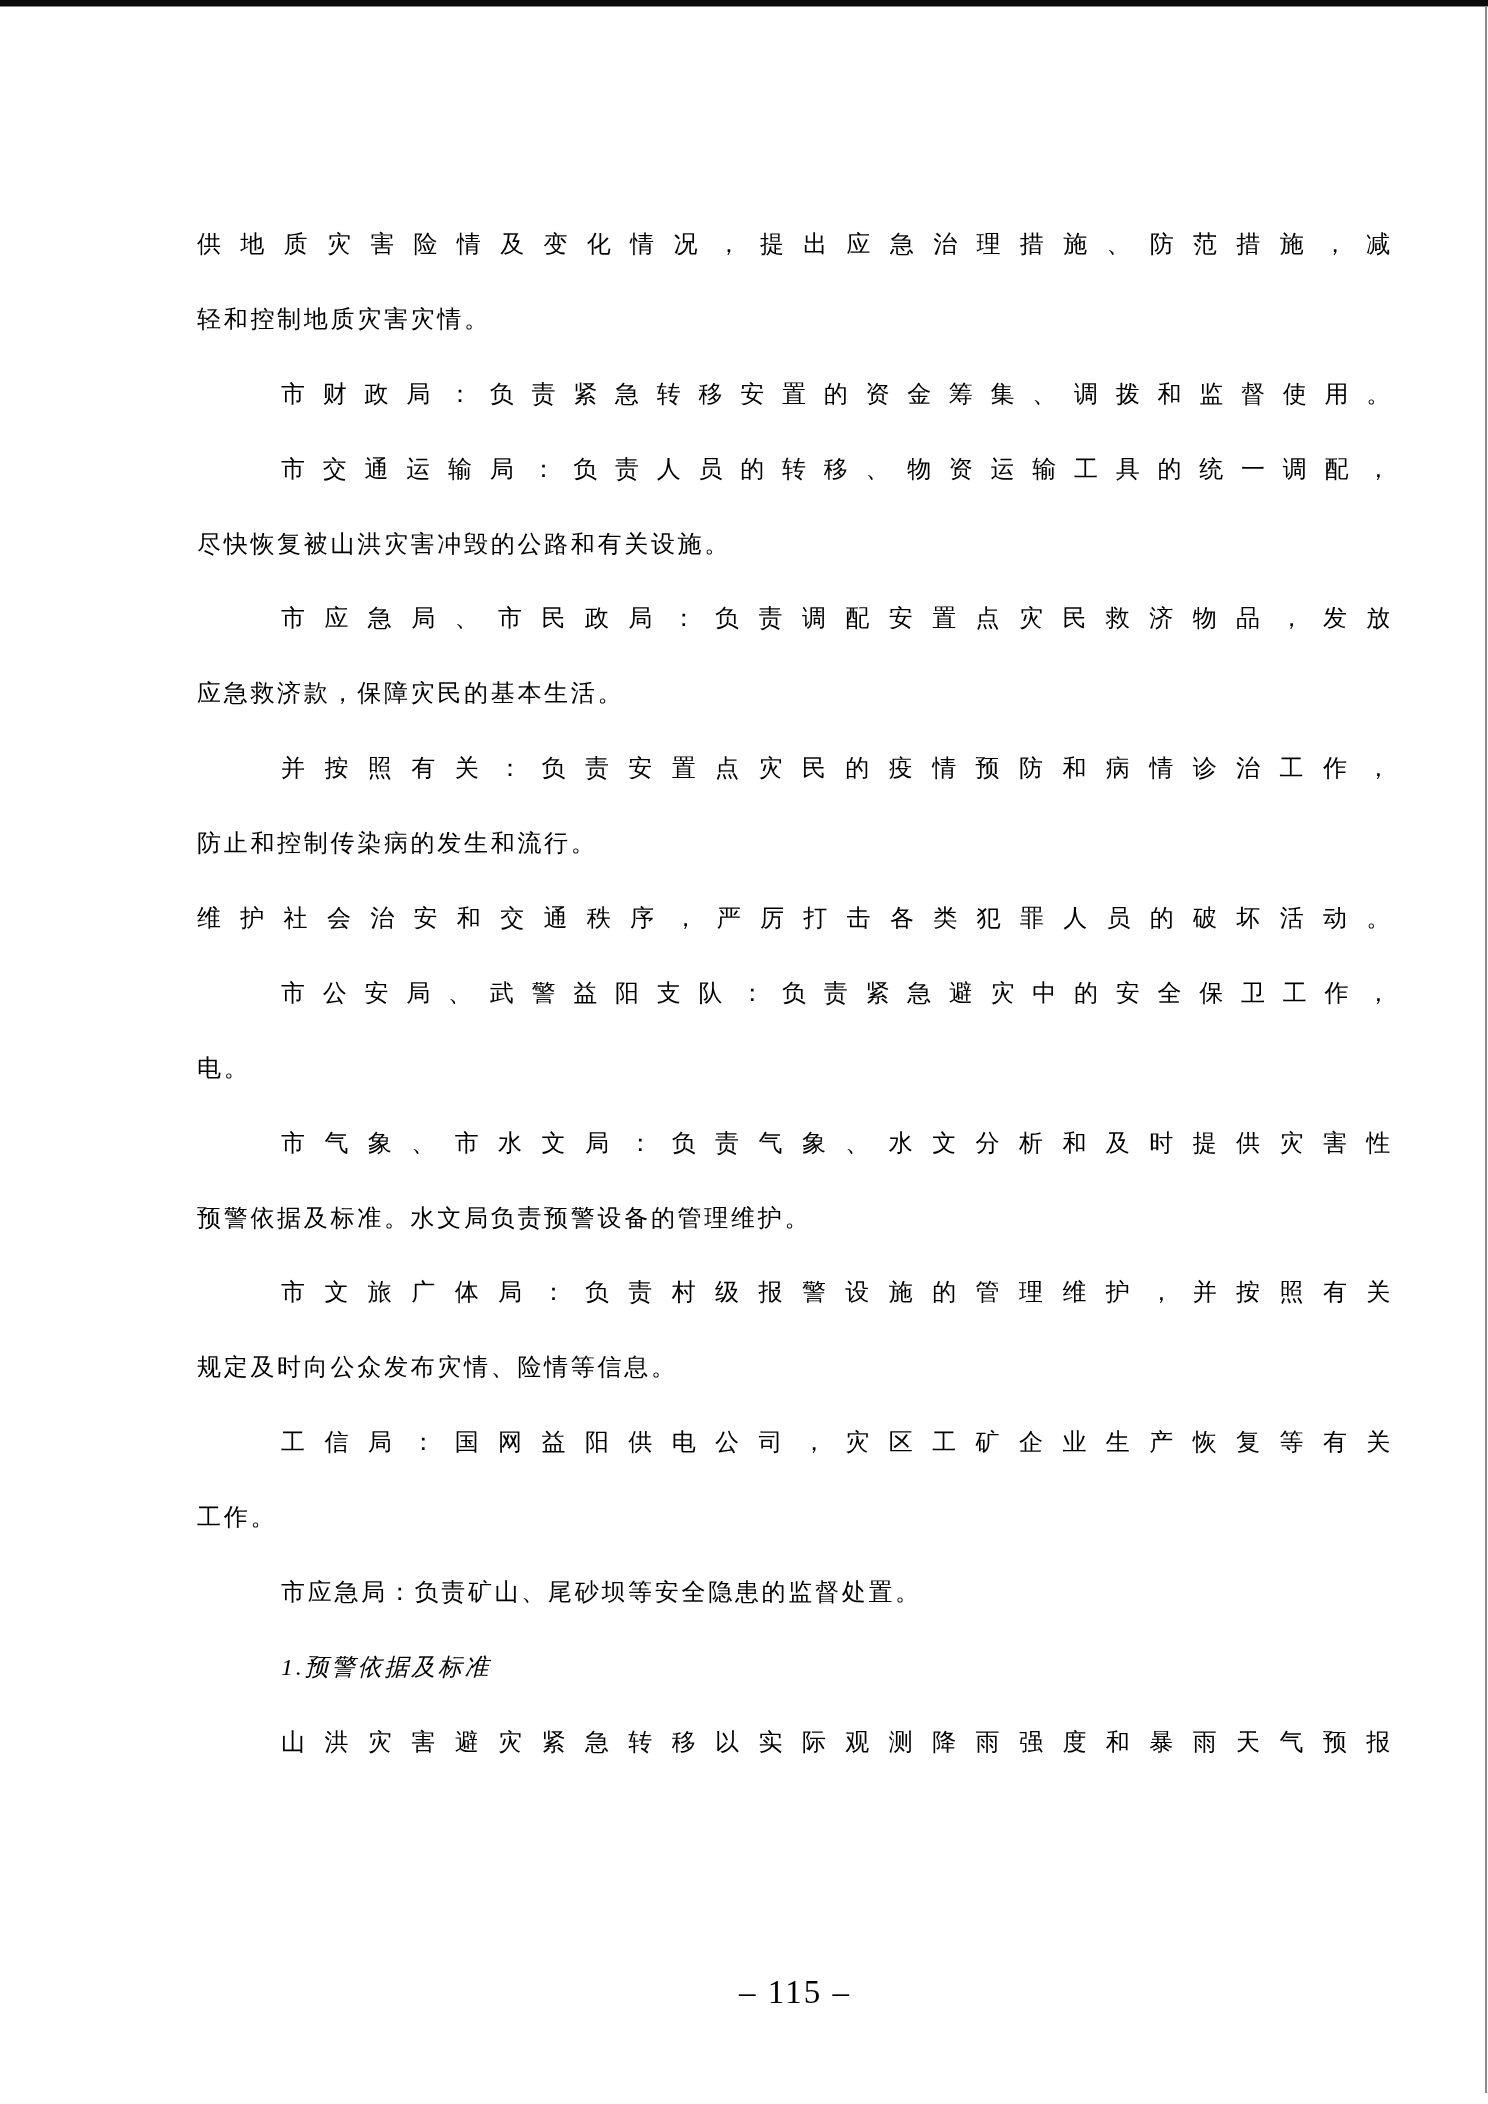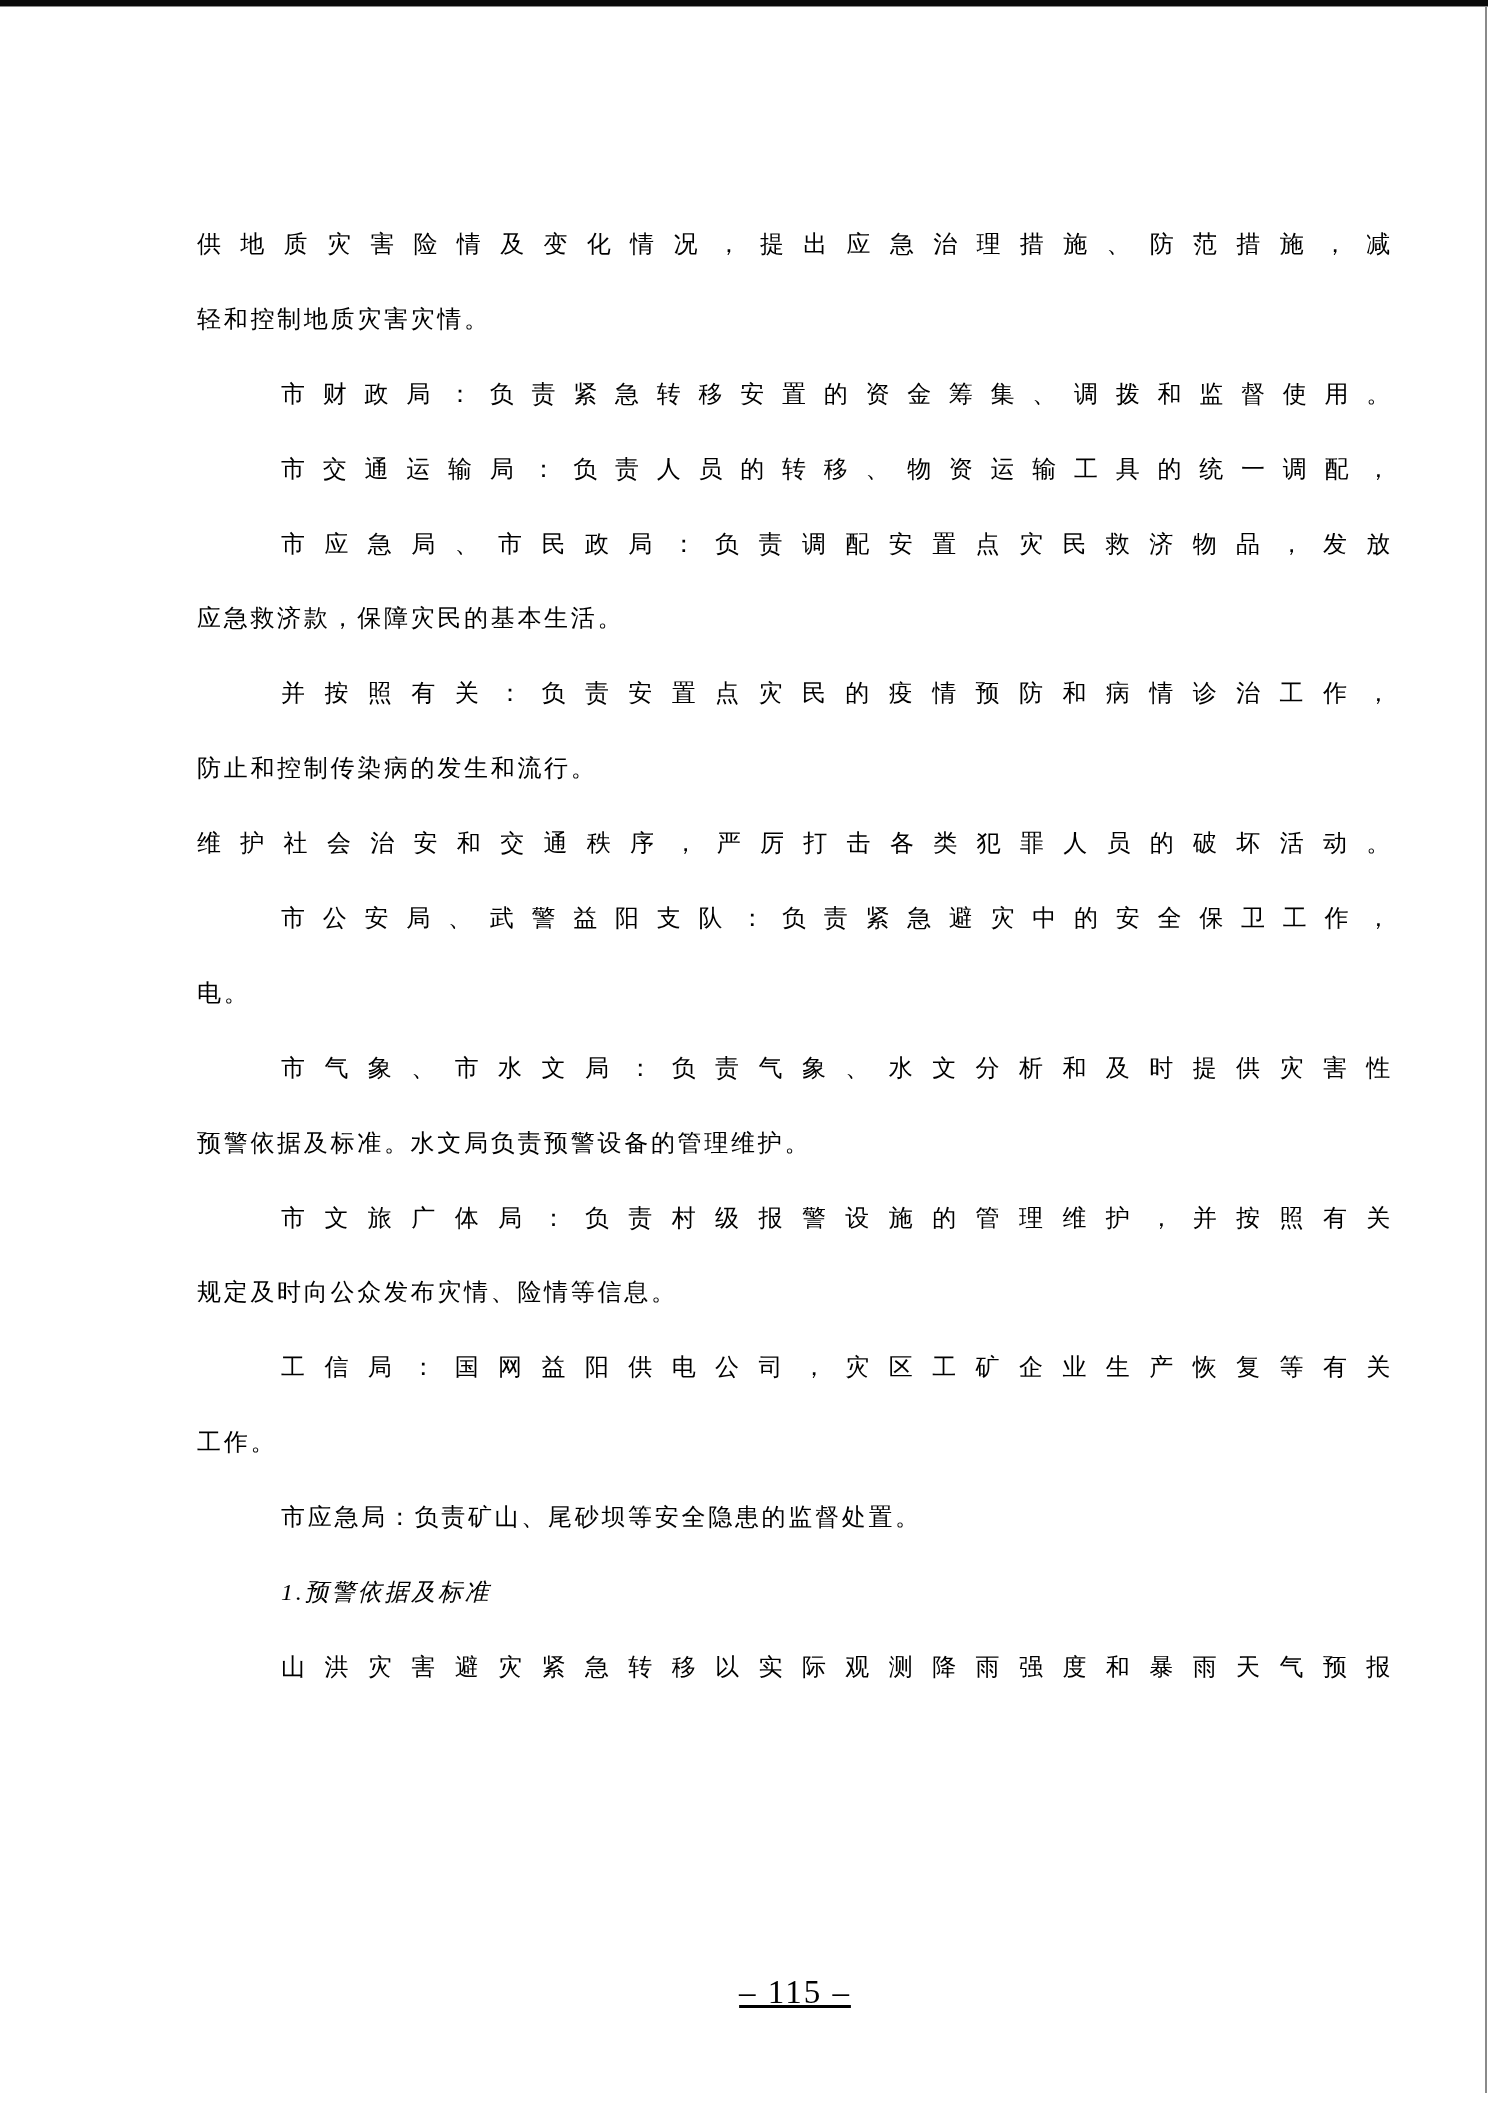--- a/index.html
+++ b/index.html
@@ -54,35 +54,35 @@
   .subheading { font-style: italic; }
   .page-number {
     position: absolute;
     top: 1972px;
     left: 197px;
     width: 1196px;
     text-align: center;
     font-size: 33px;
     letter-spacing: 2px;
     line-height: 40px;
-    text-decoration: underline;
   }
 </style>
 </head>
 <body>
 
 <div class="page">
   <div class="top-bar"></div>
   <div class="right-line"></div>
 
   <main class="text-block">
     <div class="line fill">供地质灾害险情及变化情况，提出应急治理措施、防范措施，减</div>
     <div class="line">轻和控制地质灾害灾情。</div>
     <div class="line indent fill">市财政局：负责紧急转移安置的资金筹集、调拨和监督使用。</div>
     <div class="line indent fill">市交通运输局：负责人员的转移、物资运输工具的统一调配，</div>
+    <div class="line">尽快恢复被山洪灾害冲毁的公路和有关设施。</div>
     <div class="line indent fill">市应急局、市民政局：负责调配安置点灾民救济物品，发放</div>
     <div class="line">应急救济款，保障灾民的基本生活。</div>
     <div class="line indent fill">并按照有关：负责安置点灾民的疫情预防和病情诊治工作，</div>
     <div class="line">防止和控制传染病的发生和流行。</div>
     <div class="line fill">维护社会治安和交通秩序，严厉打击各类犯罪人员的破坏活动。</div>
     <div class="line indent fill">市公安局、武警益阳支队：负责紧急避灾中的安全保卫工作，</div>
     <div class="line">电。</div>
     <div class="line indent fill">市气象、市水文局：负责气象、水文分析和及时提供灾害性</div>
     <div class="line">预警依据及标准。水文局负责预警设备的管理维护。</div>
     <div class="line indent fill">市文旅广体局：负责村级报警设施的管理维护，并按照有关</div>

